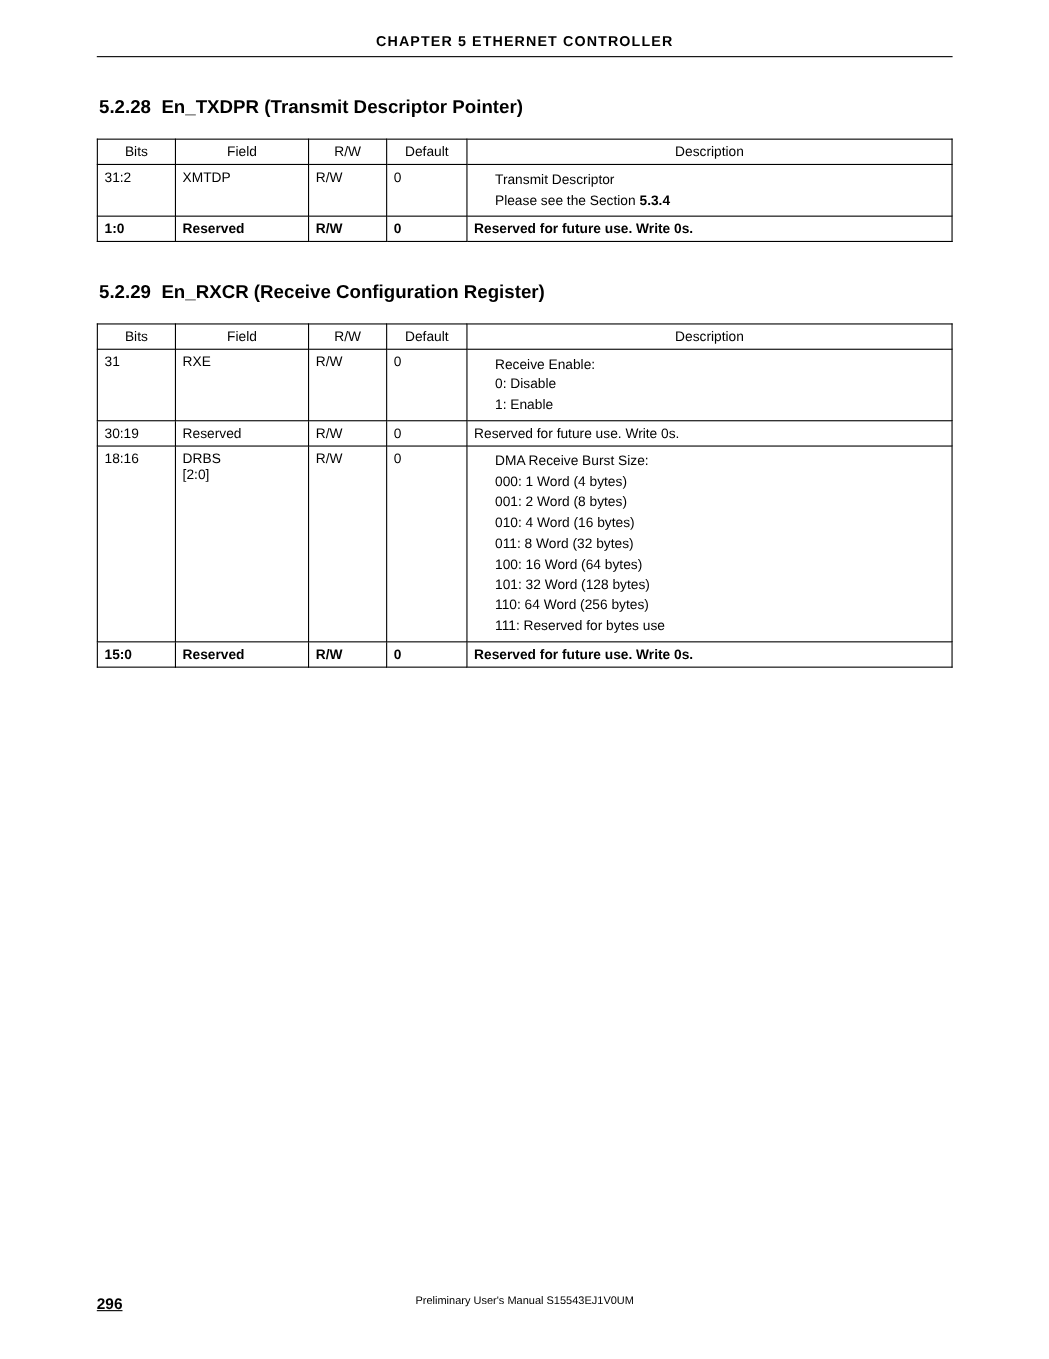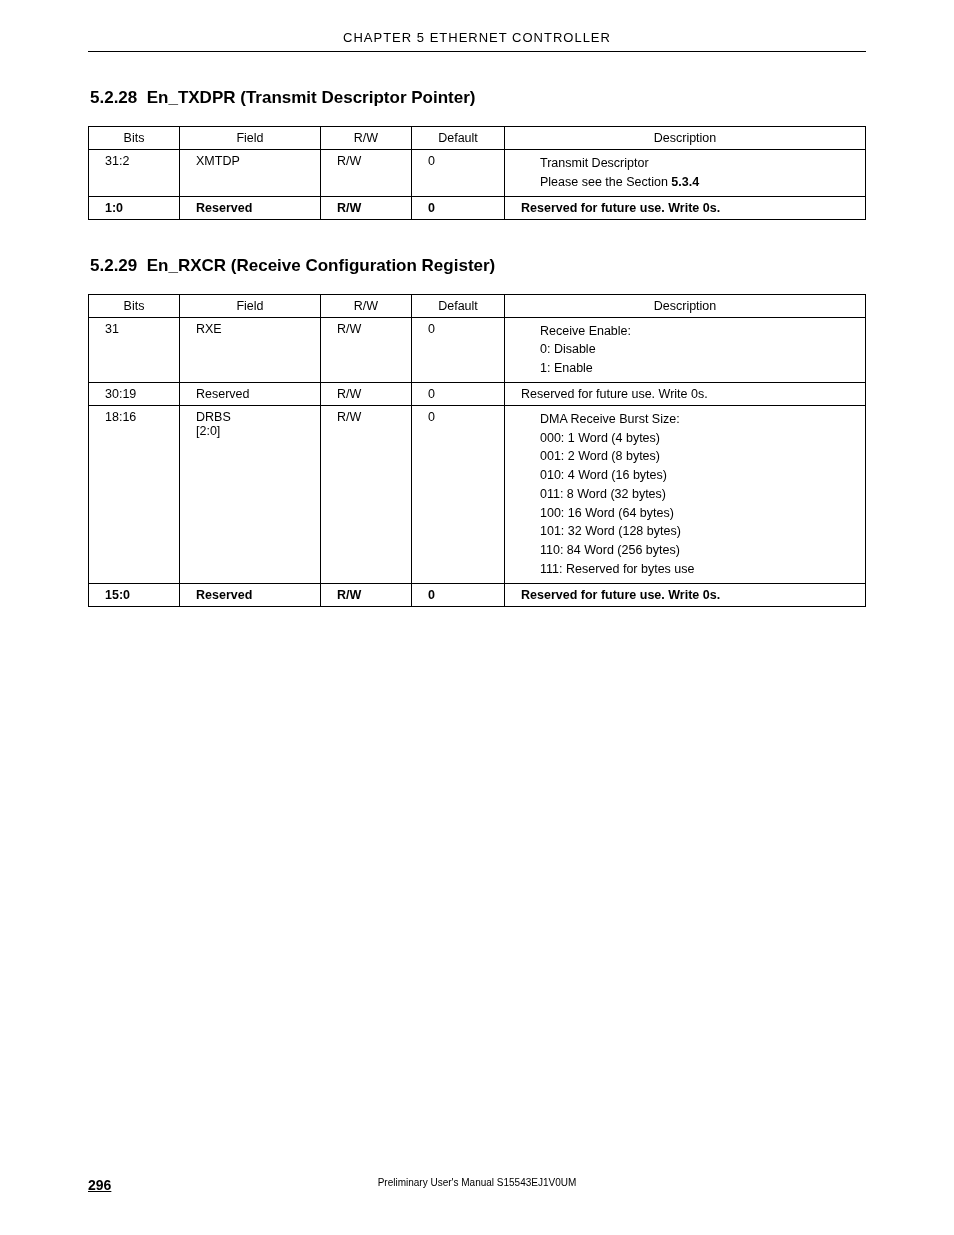--- a/index.html
+++ b/index.html
@@ -15,21 +15,21 @@
   }
   .page {
     position: relative;
     width: 954px;
     height: 1235px;
     box-sizing: border-box;
     padding: 30px 88px 0 88px;
   }
   .chapter-header {
     text-align: center;
-    font-weight: normal;
+    font-weight: bold;
     font-size: 13px;
     letter-spacing: 1px;
     padding-bottom: 6px;
   }
   .hr-top {
     border: none;
     border-top: 1.5px solid #000;
     margin: 0 0 36px 0;
   }
   .section-title {
@@ -42,21 +42,21 @@
     width: 100%;
     font-size: 12.5px;
     margin-bottom: 36px;
     border: 1.5px solid #000;
   }
   table.reg th, table.reg td {
     border-left: 1px solid #000;
     border-right: 1px solid #000;
     border-top: 1px solid #000;
     border-bottom: 1px solid #000;
-    padding: 4px 16px;
+    padding: 4px 6px;
     vertical-align: top;
     text-align: left;
     font-weight: normal;
   }
   table.reg th {
     text-align: center;
   }
   table.reg tr:first-child th {
     border-top: 1.5px solid #000;
   }
@@ -173,21 +173,21 @@
       <td>R/W</td>
       <td>0</td>
       <td>
         <div class="desc-line">DMA Receive Burst Size:</div>
         <div class="desc-line">000: 1 Word (4 bytes)</div>
         <div class="desc-line">001: 2 Word (8 bytes)</div>
         <div class="desc-line">010: 4 Word (16 bytes)</div>
         <div class="desc-line">011: 8 Word (32 bytes)</div>
         <div class="desc-line">100: 16 Word (64 bytes)</div>
         <div class="desc-line">101: 32 Word (128 bytes)</div>
-        <div class="desc-line">110: 84 Word (256 bytes)</div>
+        <div class="desc-line">110: 64 Word (256 bytes)</div>
         <div class="desc-line">111: Reserved for bytes use</div>
       </td>
     </tr>
     <tr>
       <td>15:0</td>
       <td>Reserved</td>
       <td>R/W</td>
       <td>0</td>
       <td>Reserved for future use. Write 0s.</td>
     </tr>

